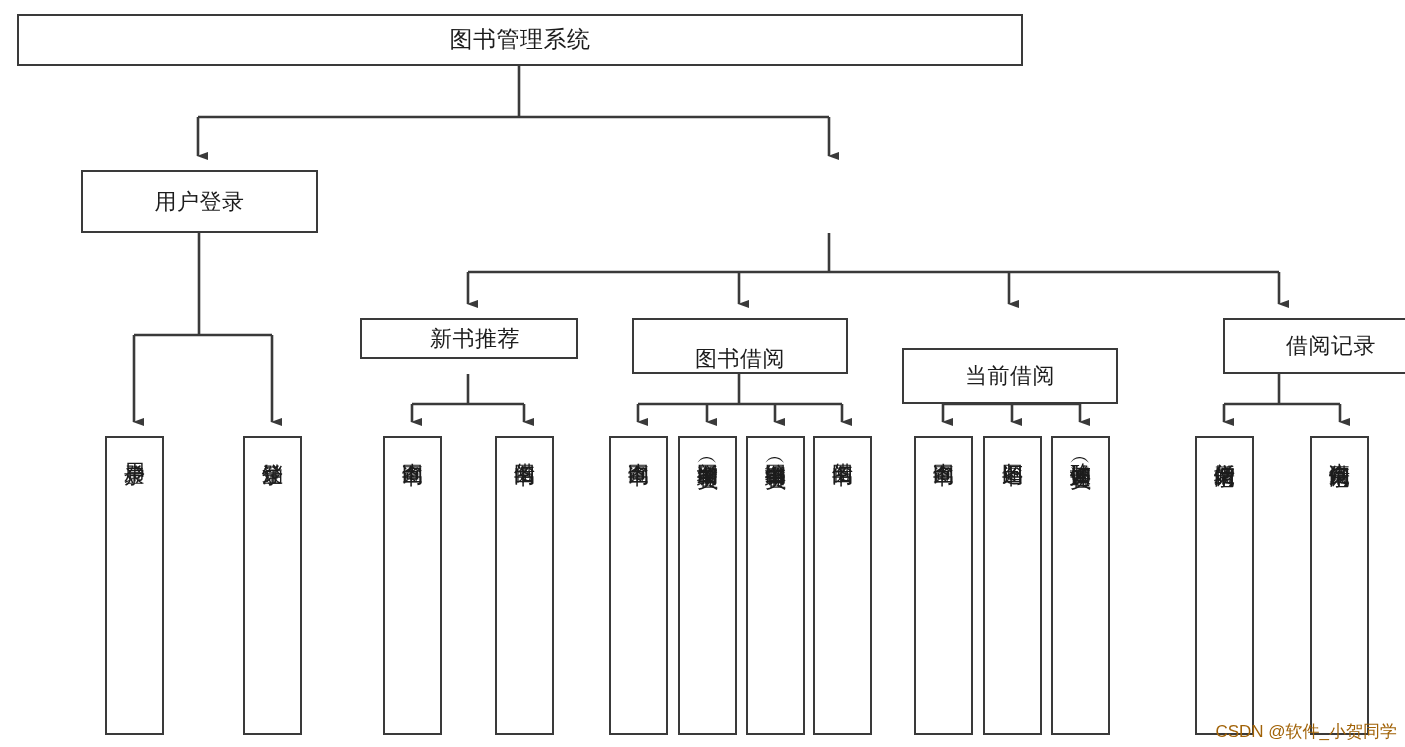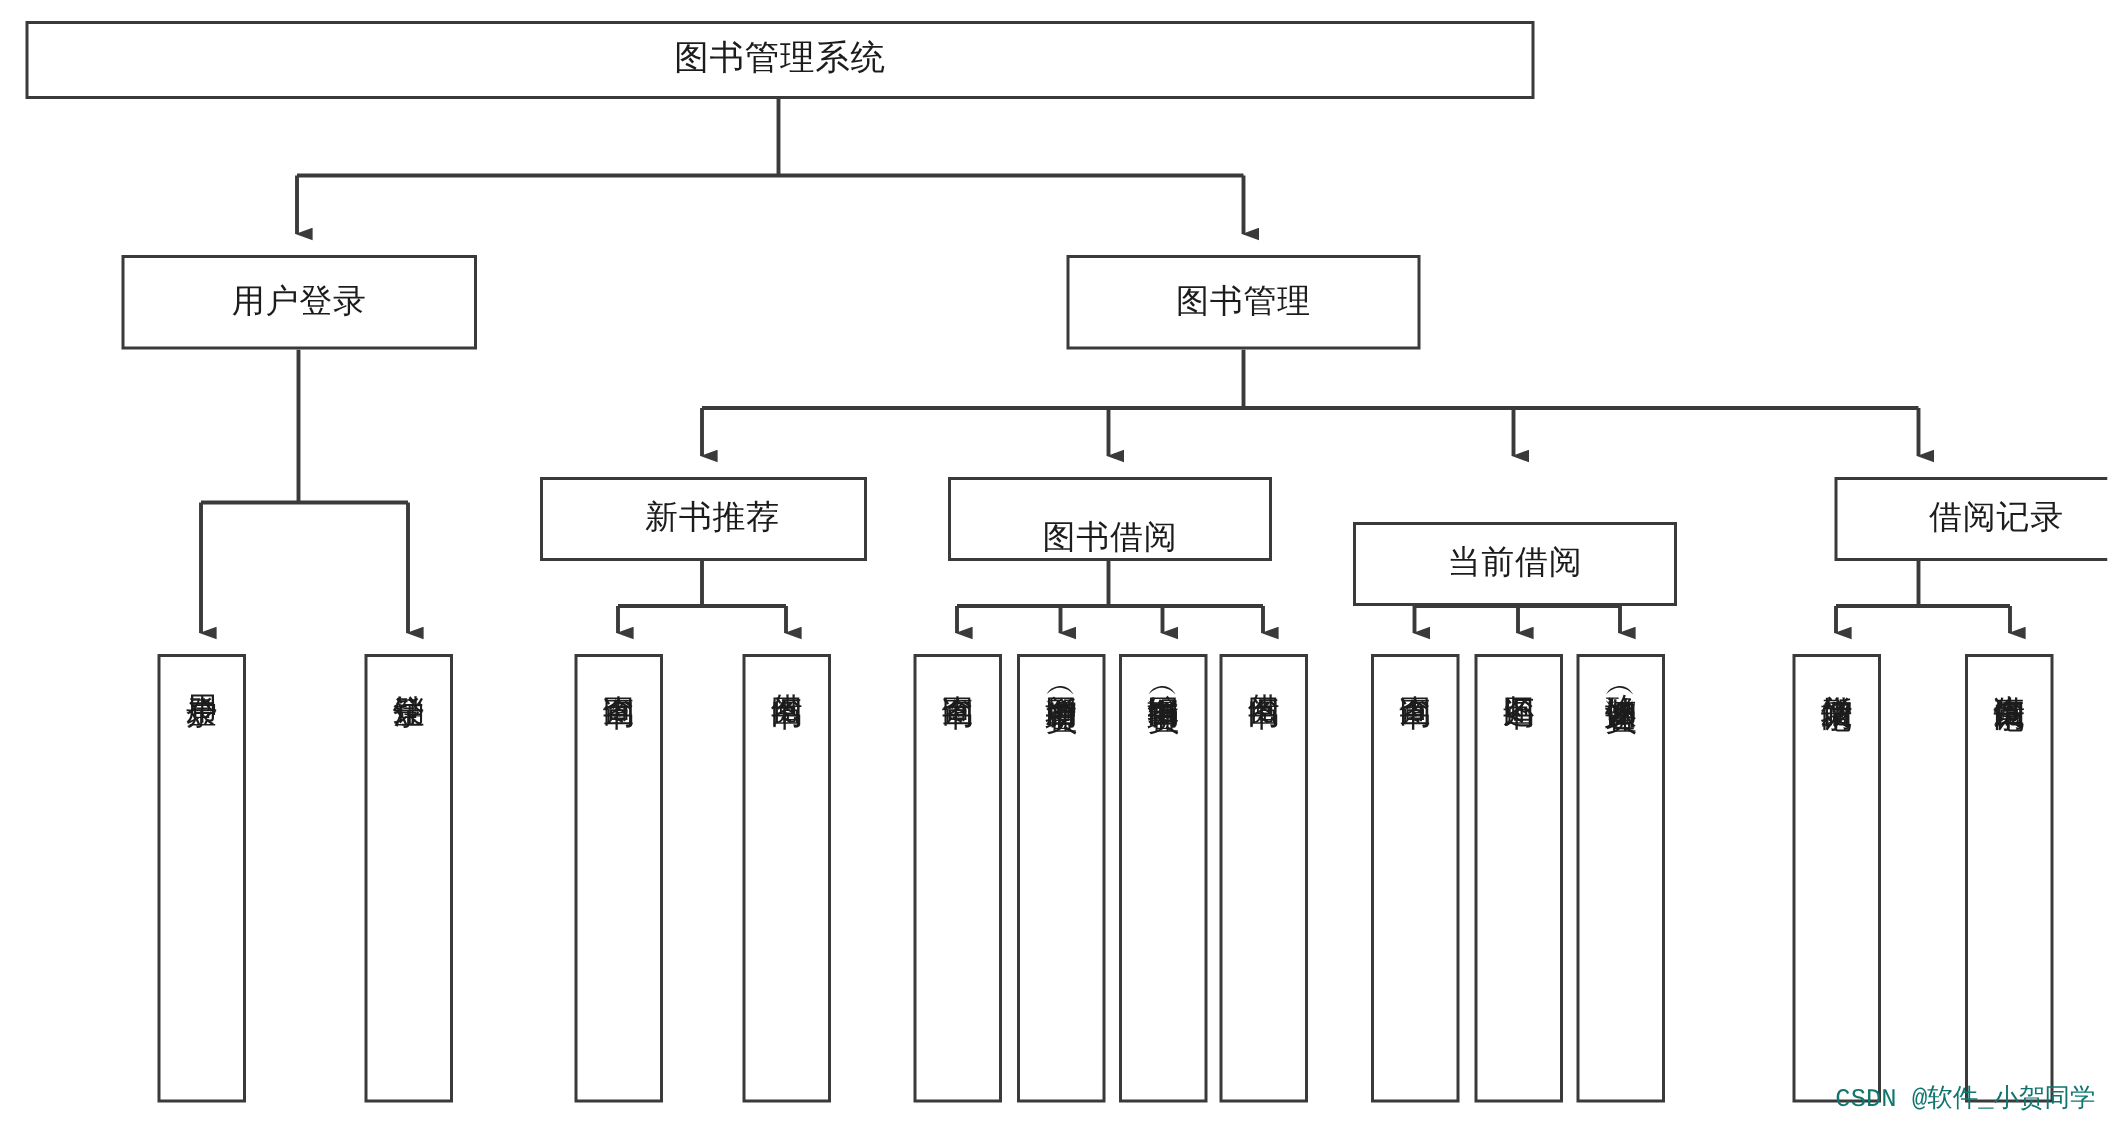--- a/index.html
+++ b/index.html
@@ -63,24 +63,24 @@
     white-space: normal;
     max-height: 278px;
   }
   #root-node .label { font-size: 23px; }
 
   #watermark {
     position: absolute;
     right: 8px;
     bottom: 4px;
     font-size: 17px;
-    color: #0f766e;
+    color: #a16207;
     z-index: 6;
     white-space: nowrap;
-    font-family: Liberation Mono, monospace;
+    font-family: Liberation Sans, sans-serif;
   }
 </style>
 </head>
 <body>
 
 <div id="diagram-root">
 
   <svg class="connectors" viewBox="0 0 1405 747">
     <defs>
       <marker id="arrow" markerWidth="10" markerHeight="12" refX="4.2" refY="10.4" orient="auto" markerUnits="userSpaceOnUse">
@@ -133,25 +133,22 @@
     </g>
   </svg>
 
   <div class="node horizontal" id="root-node" style="left:17px; top:14px; width:1006px; height:52px;">
     <span class="label">图书管理系统</span>
   </div>
 
   <div class="node horizontal" style="left:81px; top:170px; width:237px; height:63px;">
     <span class="label">用户登录</span>
   </div>
-  <div class="node horizontal" style="left:711px; top:170px; width:236px; height:63px;">
-    <span class="label">图书管理</span>
-  </div>
-
-  <div class="node horizontal" style="left:360px; top:318px; width:218px; height:56px;padding-left:12px;">
+
+  <div class="node horizontal" style="left:360px; top:318px; width:218px; height:41px;padding-left:12px;">
     <span class="label">新书推荐</span>
   </div>
   <div class="node horizontal" style="left:632px; top:318px; width:216px; height:56px;align-items:flex-end;">
     <span class="label">图书借阅</span>
   </div>
   <div class="node horizontal" style="left:902px; top:318px; width:216px; height:56px;margin-top:30px;">
     <span class="label">当前借阅</span>
   </div>
   <div class="node horizontal" style="left:1223px; top:318px; width:216px; height:56px;">
     <span class="label">借阅记录</span>

